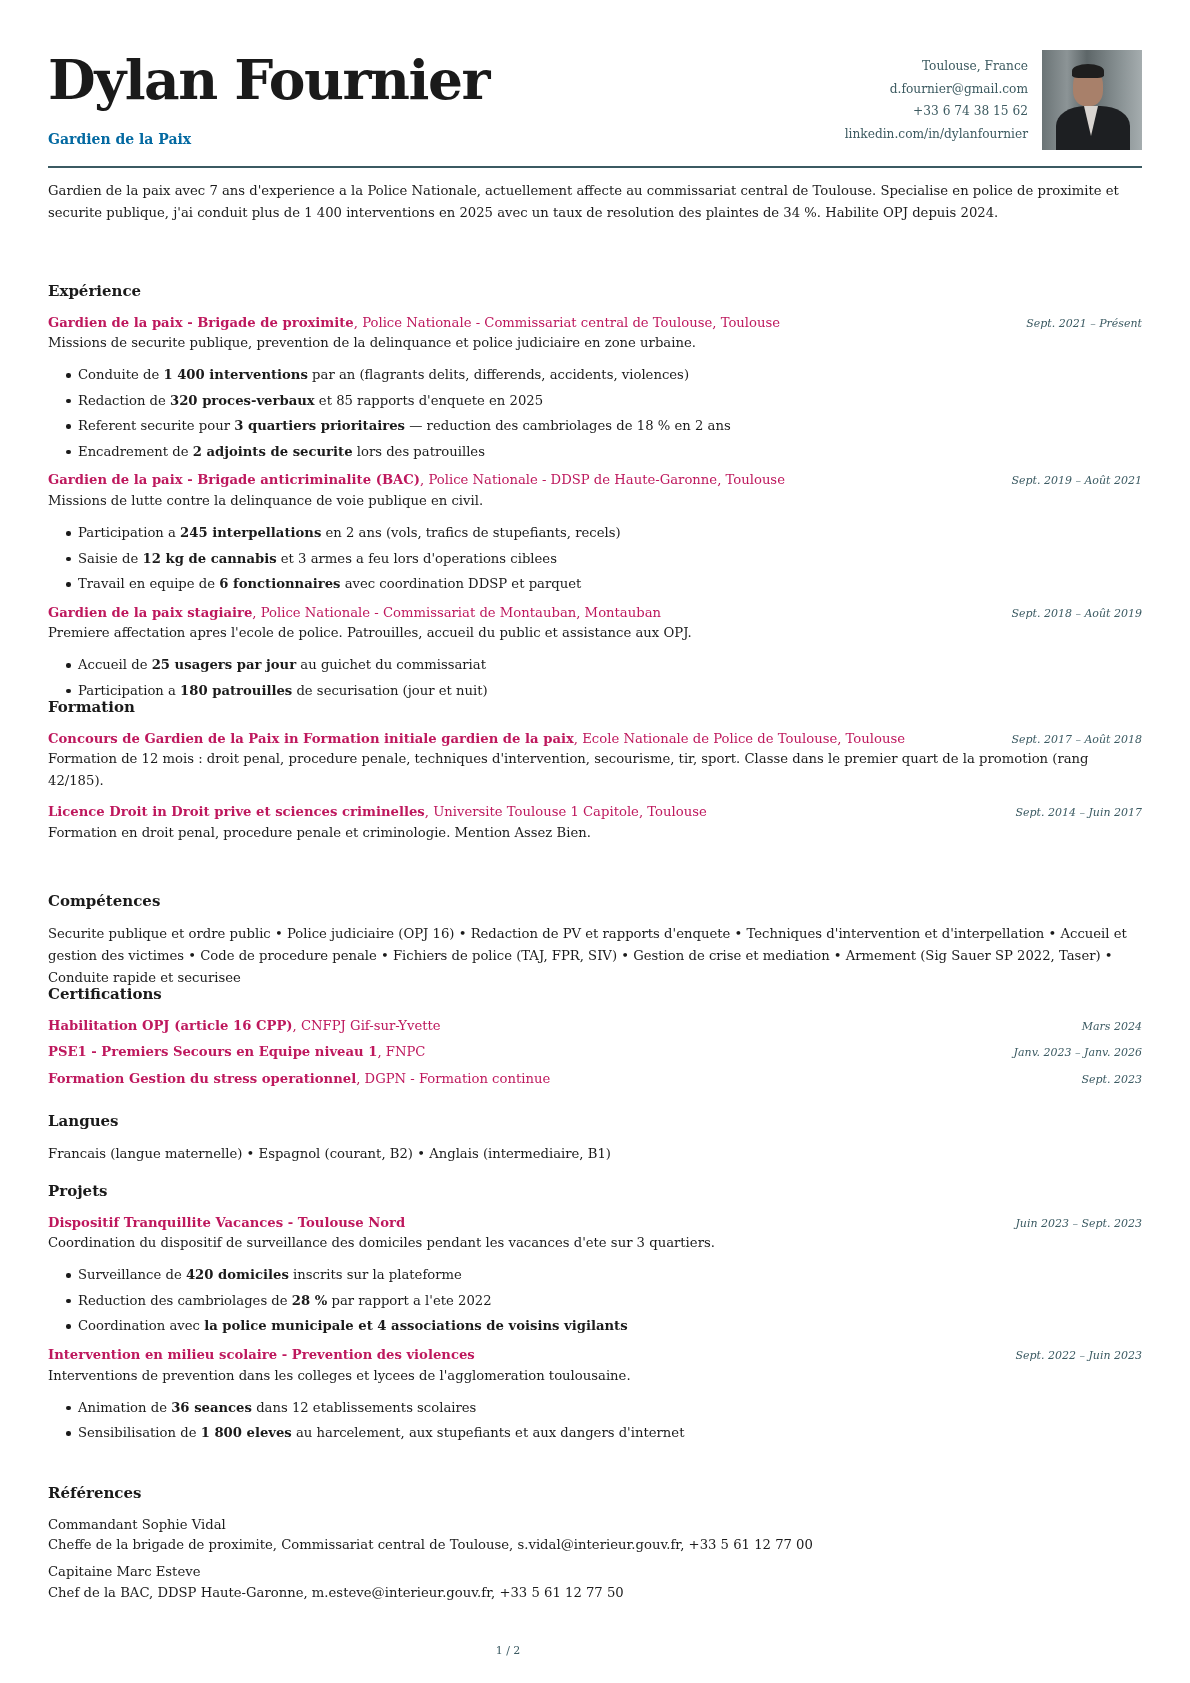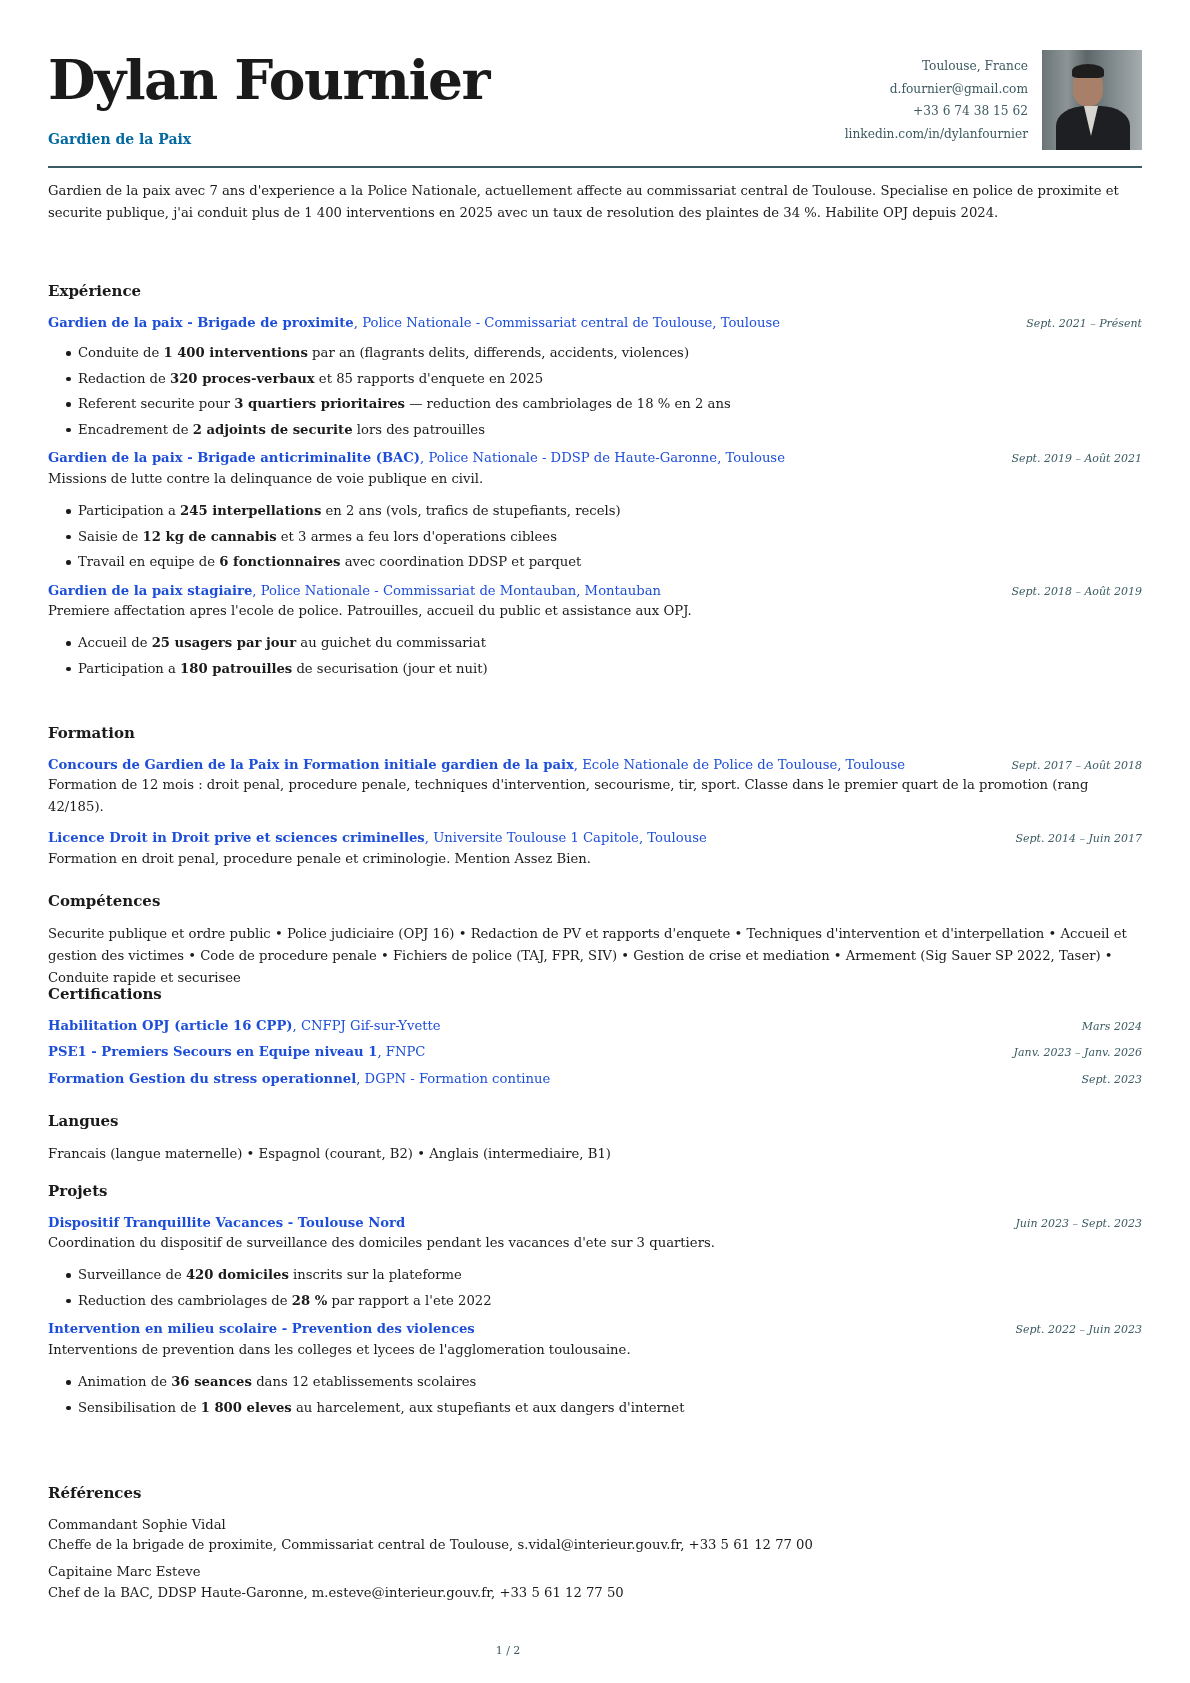--- a/index.html
+++ b/index.html
@@ -53,21 +53,21 @@
   .rule {
     position: absolute; left: 0; top: 166px; width: 1094px; height: 2px;
     background: #3b5a62;
   }
   .summary { position: absolute; left: 0; top: 180px; width: 1094px; font-size: 13.2px; line-height: 22px; }
 
   .section-h {
     font-weight: bold; font-size: 15px; color: #1a1a1a; margin-bottom: 10px;
   }
   .entry-head { display: flex; justify-content: space-between; align-items: baseline; }
-  .entry-title { color: #1d4ed8; font-size: 13.2px; }
+  .entry-title { color: #be185d; font-size: 13.2px; }
   .entry-title b { font-weight: bold; }
   .date { font-style: italic; font-size: 11px; color: #3b5a62; white-space: nowrap; }
   .desc { font-size: 13.2px; line-height: 22px; }
   ul.bullets { list-style: none; margin: 8px 0 0 0; padding-left: 30px; }
   ul.bullets li { position: relative; line-height: 25.5px; font-size: 13.2px; }
   ul.bullets li::before {
     content: ""; position: absolute; left: -12px; top: 11px;
     width: 4.5px; height: 4.5px; border-radius: 50%; background: #1a1a1a;
   }
   .block { position: absolute; left: 0; width: 1094px; }
@@ -104,20 +104,21 @@
   <div class="summary">Gardien de la paix avec 7 ans d'experience a la Police Nationale, actuellement affecte au commissariat central de Toulouse. Specialise en police de proximite et securite publique, j'ai conduit plus de 1 400 interventions en 2025 avec un taux de resolution des plaintes de 34 %. Habilite OPJ depuis 2024.</div>
 
   <div class="block" style="top:243px;margin-top:37px;">
     <div class="section-h">Expérience</div>
 
     <div>
       <div class="entry-head">
         <div class="entry-title"><b>Gardien de la paix - Brigade de proximite</b><span>, Police Nationale - Commissariat central de Toulouse, Toulouse</span></div>
         <div class="date">Sept. 2021 – Présent</div>
       </div>
+      <div class="desc">Missions de securite publique, prevention de la delinquance et police judiciaire en zone urbaine.</div>
       <ul class="bullets">
         <li><span>Conduite de </span><b>1 400 interventions</b><span> par an (flagrants delits, differends, accidents, violences)</span></li>
         <li><span>Redaction de </span><b>320 proces-verbaux</b><span> et 85 rapports d'enquete en 2025</span></li>
         <li><span>Referent securite pour </span><b>3 quartiers prioritaires</b><span> — reduction des cambriolages de 18 % en 2 ans</span></li>
         <li><span>Encadrement de </span><b>2 adjoints de securite</b><span> lors des patrouilles</span></li>
       </ul>
     </div>
 
     <div style="margin-top:6px;">
       <div class="entry-head">
@@ -138,21 +139,21 @@
         <div class="date">Sept. 2018 – Août 2019</div>
       </div>
       <div class="desc">Premiere affectation apres l'ecole de police. Patrouilles, accueil du public et assistance aux OPJ.</div>
       <ul class="bullets">
         <li><span>Accueil de </span><b>25 usagers par jour</b><span> au guichet du commissariat</span></li>
         <li><span>Participation a </span><b>180 patrouilles</b><span> de securisation (jour et nuit)</span></li>
       </ul>
     </div>
   </div>
 
-  <div class="block" style="top:722px;">
+  <div class="block" style="top:696px;">
     <div class="section-h">Formation</div>
     <div>
       <div class="entry-head">
         <div class="entry-title"><b>Concours de Gardien de la Paix in Formation initiale gardien de la paix</b><span>, Ecole Nationale de Police de Toulouse, Toulouse</span></div>
         <div class="date">Sept. 2017 – Août 2018</div>
       </div>
       <div class="desc">Formation de 12 mois : droit penal, procedure penale, techniques d'intervention, secourisme, tir, sport. Classe dans le premier quart de la promotion (rang 42/185).</div>
     </div>
     <div style="margin-top:10px;">
       <div class="entry-head">
@@ -193,20 +194,21 @@
     <div class="section-h">Projets</div>
     <div>
       <div class="entry-head">
         <div class="entry-title"><b>Dispositif Tranquillite Vacances - Toulouse Nord</b></div>
         <div class="date">Juin 2023 – Sept. 2023</div>
       </div>
       <div class="desc">Coordination du dispositif de surveillance des domiciles pendant les vacances d'ete sur 3 quartiers.</div>
       <ul class="bullets">
         <li><span>Surveillance de </span><b>420 domiciles</b><span> inscrits sur la plateforme</span></li>
         <li><span>Reduction des cambriolages de </span><b>28 %</b><span> par rapport a l'ete 2022</span></li>
+        <li><span>Coordination avec </span><b>la police municipale et 4 associations de voisins vigilants</b><span></span></li>
       </ul>
     </div>
     <div style="margin-top:6px;">
       <div class="entry-head">
         <div class="entry-title"><b>Intervention en milieu scolaire - Prevention des violences</b></div>
         <div class="date">Sept. 2022 – Juin 2023</div>
       </div>
       <div class="desc">Interventions de prevention dans les colleges et lycees de l'agglomeration toulousaine.</div>
       <ul class="bullets">
         <li><span>Animation de </span><b>36 seances</b><span> dans 12 etablissements scolaires</span></li>

